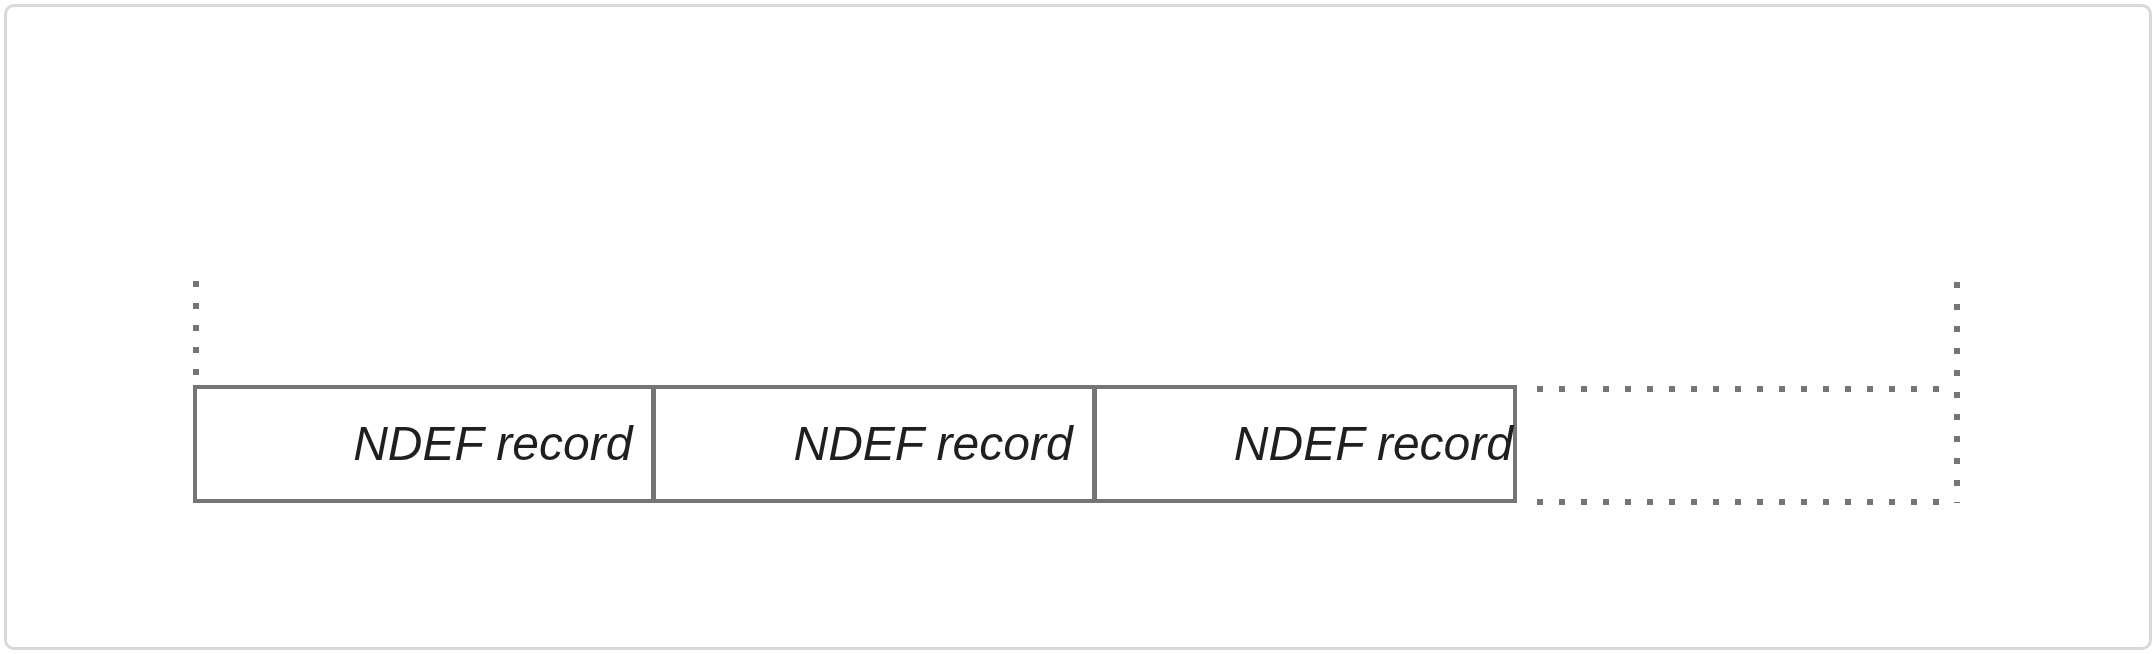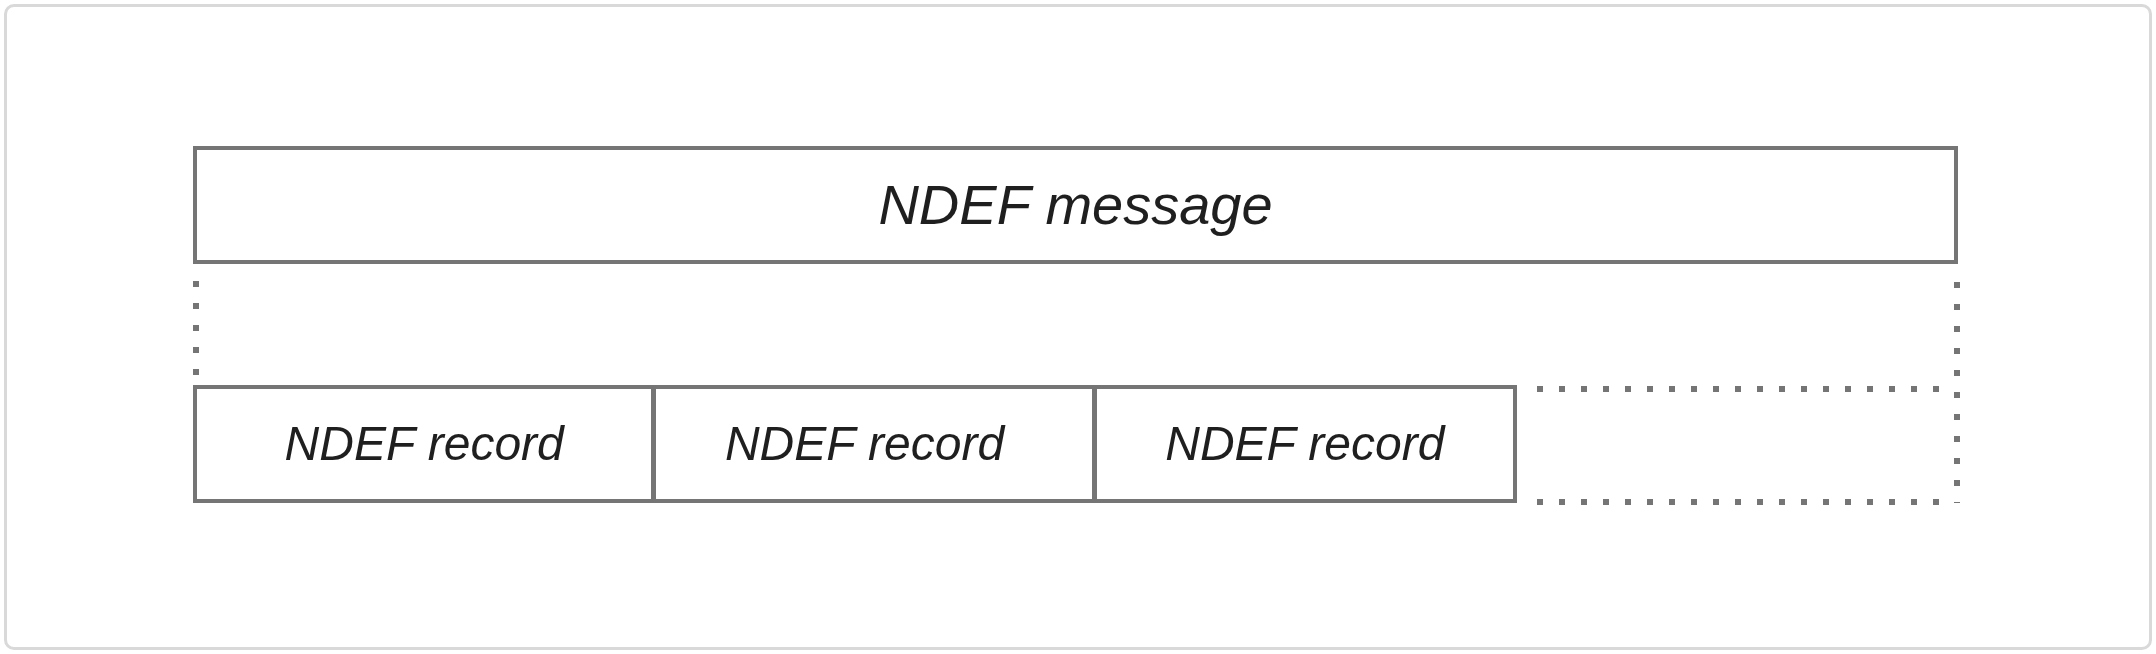--- a/index.html
+++ b/index.html
@@ -61,21 +61,21 @@
     box-sizing: border-box;
     border: 4px solid #757575;
     background: #ffffff;
     display: flex;
   }
 
   .record-cell {
     flex: 1 1 0;
     display: flex;
     align-items: center;
-    justify-content: center;
+    justify-content: flex-end;
     box-sizing: border-box;
     margin-left: 19px;
   }
 
   .record-cell + .record-cell {
     border-left: 5px solid #757575;
   }
 
   .record-label {
     font-style: italic;
@@ -105,23 +105,20 @@
   .dotted-h-top    { left: 1537px; top: 386px; width: 414px; }
   .dotted-h-bottom { left: 1537px; top: 499px; width: 414px; }
 </style>
 </head>
 <body>
 
 <div class="canvas">
 
   <div class="frame"></div>
 
-  <div class="msg-box">
-    <span class="msg-label">NDEF message</span>
-  </div>
 
   <div class="dotted-v dotted-v-left"></div>
   <div class="dotted-v dotted-v-right"></div>
   <div class="dotted-h dotted-h-top"></div>
   <div class="dotted-h dotted-h-bottom"></div>
 
   <div class="record-row">
     <div class="record-cell">
       <span class="record-label">NDEF record</span>
     </div>

